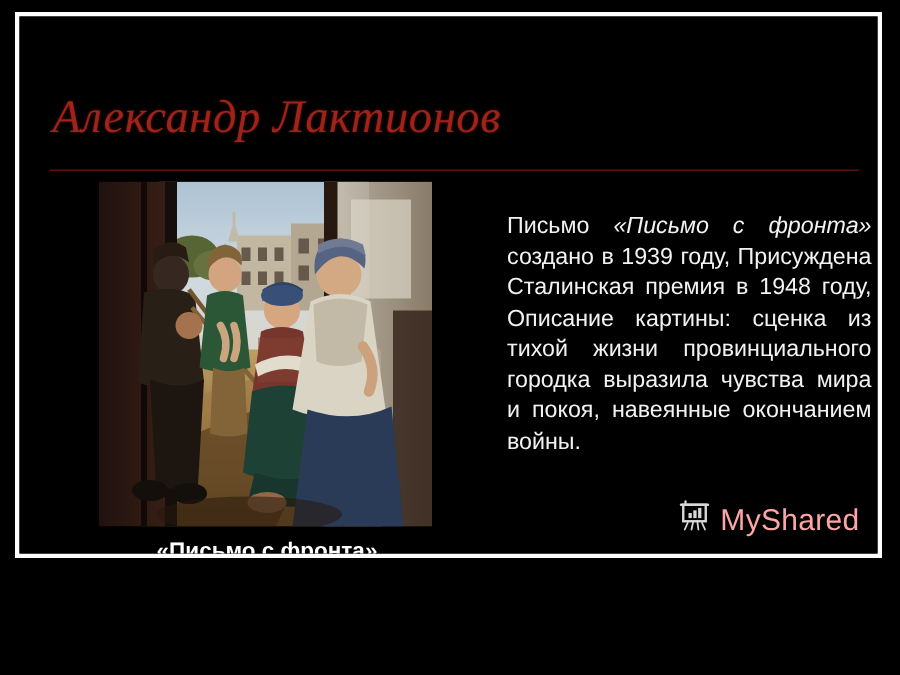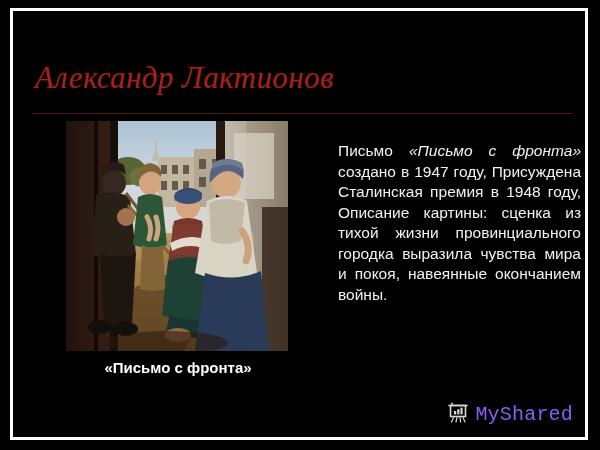--- a/index.html
+++ b/index.html
@@ -12,21 +12,21 @@
     height: 450px;
     overflow: hidden;
     font-family: "Liberation Sans", sans-serif;
   }
 
   #slide-frame {
     position: absolute;
     left: 10px;
     top: 8px;
     width: 578px;
-    height: 432px;
+    height: 364px;
     border: 3px solid #ffffff;
     box-sizing: border-box;
     background: #000000;
     padding-left: 40px;
   }
 
   #slide-canvas {
     position: absolute;
     left: 0;
     top: 0;
@@ -114,24 +114,24 @@
   #footer-logo {
     position: absolute;
     right: 12px;
     bottom: 8px;
     display: flex;
     align-items: center;
     gap: 5px;
   }
   #logo-icon { display: block; }
   #logo-wordmark {
-    font-family: Liberation Mono, monospace;
+    font-family: Liberation Sans, sans-serif;
     font-size: 20px;
     line-height: 22px;
-    color: #8b5cf6;
+    color: #fca5a5;
     letter-spacing: 0.2px;
   }
 </style>
 </head>
 <body>
 
 <div id="slide-frame">
   <div id="slide-canvas">
 
     <div id="slide-title">Александр Лактионов</div>
@@ -243,21 +243,21 @@
           <ellipse cx="100" cy="222" rx="62" ry="12" fill="#2a1a0c" opacity="0.55"></ellipse>
           <rect x="0" y="0" width="222" height="230" fill="#000000" opacity="0.06"></rect>
         </svg>
       </div>
 
       <div id="painting-caption">«Письмо с фронта»</div>
     </div>
 
     <div id="body-text">
       <span>Письмо</span>
-      <span class="em">«Письмо с&nbsp;фронта»</span><span> создано в 1947 году, Присуждена Сталинская премия в 1948 году, Описание картины: сценка из тихой жизни провинциального городка выразила чувства мира и покоя, навеянные окончанием войны.</span>
+      <span class="em">«Письмо с&nbsp;фронта»</span><span> создано в 1939 году, Присуждена Сталинская премия в 1948 году, Описание картины: сценка из тихой жизни провинциального городка выразила чувства мира и покоя, навеянные окончанием войны.</span>
     </div>
 
     <div id="footer-logo">
       <span id="logo-icon">
         <svg width="24" height="24" viewBox="0 0 24 24" xmlns="http://www.w3.org/2000/svg">
           <rect x="4.5" y="4.5" width="15" height="11" fill="none" stroke="#d8d8d8" stroke-width="1.6"></rect>
           <rect x="8" y="10" width="2.2" height="3.4" fill="#d8d8d8"></rect>
           <rect x="11.2" y="8.2" width="2.2" height="5.2" fill="#d8d8d8"></rect>
           <rect x="14.4" y="6.6" width="2.2" height="6.8" fill="#d8d8d8"></rect>
           <path d="M3 4.5 h18" stroke="#d8d8d8" stroke-width="1.6" stroke-linecap="round"></path>

